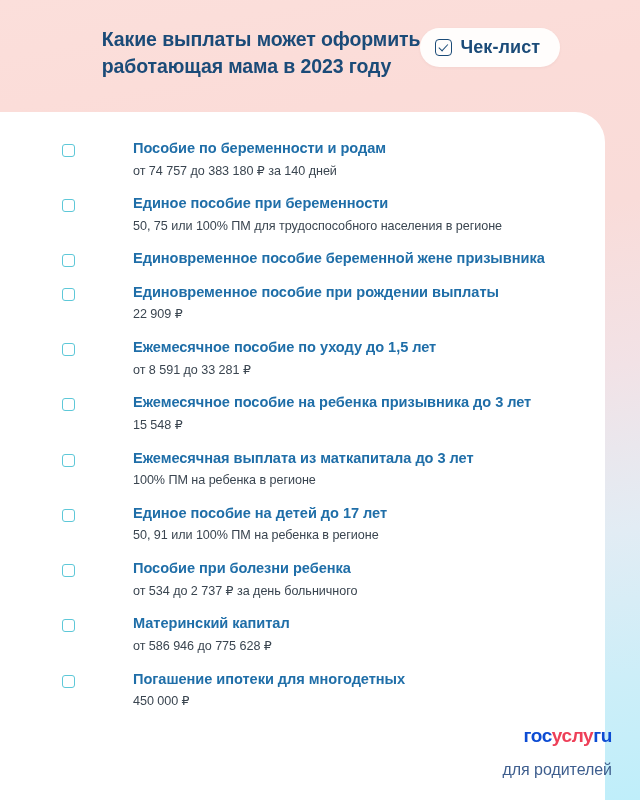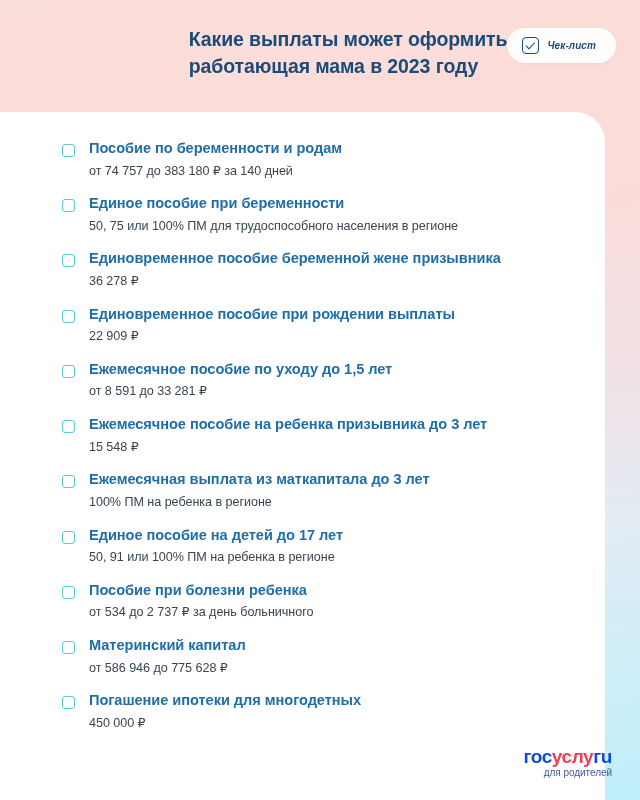--- a/index.html
+++ b/index.html
@@ -33,21 +33,21 @@
   .header {
     position: absolute;
     left: 0;
     top: 0;
     width: 640px;
     height: 112px;
     box-sizing: border-box;
     padding: 26px 24px 0 46px;
     display: flex;
     align-items: flex-start;
-    justify-content: flex-end;
+    justify-content: center;
   }
 
   .headline {
     color: #1b4b78;
     font-size: 19.5px;
     font-weight: bold;
     line-height: 1.38;
     letter-spacing: -0.1px;
     max-width: 400px;
     white-space: pre-line;
@@ -59,24 +59,23 @@
     align-items: center;
     gap: 8px;
     background: #fffdfc;
     border-radius: 22px;
     padding: 9px 20px 9px 15px;
     margin-top: 2px;
     box-shadow: 0 1px 3px rgba(120, 70, 70, 0.06);
   }
   .checklist-badge .badge-label {
     color: #1b4b78;
-    font-size: 10px;
+    font-size: 18px;
     font-weight: bold;
     letter-spacing: 0.1px;
-    font-style: italic;
   }
   .badge-check {
     width: 17px;
     height: 17px;
     flex: 0 0 17px;
     border: 1.6px solid #1b4b78;
     border-radius: 4px;
     position: relative;
     box-sizing: border-box;
   }
@@ -107,20 +106,21 @@
     position: absolute;
     left: 62px;
     top: 140px;
     width: 540px;
   }
 
   .row {
     display: flex;
     align-items: flex-start;
     margin-bottom: 16px;
+    gap: 44px;
   }
   .row:last-child { margin-bottom: 0; }
 
   .checkbox {
     width: 13px;
     height: 13px;
     flex: 0 0 13px;
     box-sizing: border-box;
     border: 1.7px solid #5ec8d8;
     border-radius: 3px;
@@ -158,22 +158,22 @@
   .logo-word {
     font-size: 19px;
     font-weight: bold;
     letter-spacing: -0.4px;
     white-space: nowrap;
   }
   .logo-a { color: #0d4cd3; margin-top: 30px; }
   .logo-b { color: #ee3f58; }
   .logo-c { color: #0d4cd3; }
   .logo-sub {
-    margin-top: 2px;
-    font-size: 10px;
+    margin-top: 17px;
+    font-size: 16px;
     color: #3e5e8e;
     letter-spacing: -0.05px;
     white-space: nowrap;
   }
 </style>
 </head>
 <body>
 
 <div class="poster">
 
@@ -204,21 +204,20 @@
       <div class="row-text">
         <div class="row-title">Единое пособие при беременности</div>
         <div class="row-sub">50, 75 или 100% ПМ для трудоспособного населения в регионе</div>
       </div>
     </div>
 
     <div class="row">
       <span class="checkbox"></span>
       <div class="row-text">
         <div class="row-title">Единовременное пособие беременной жене призывника</div>
-        <div class="row-sub">36 278 ₽</div>
       </div>
     </div>
 
     <div class="row">
       <span class="checkbox"></span>
       <div class="row-text">
         <div class="row-title">Единовременное пособие при рождении выплаты</div>
         <div class="row-sub">22 909 ₽</div>
       </div>
     </div>

